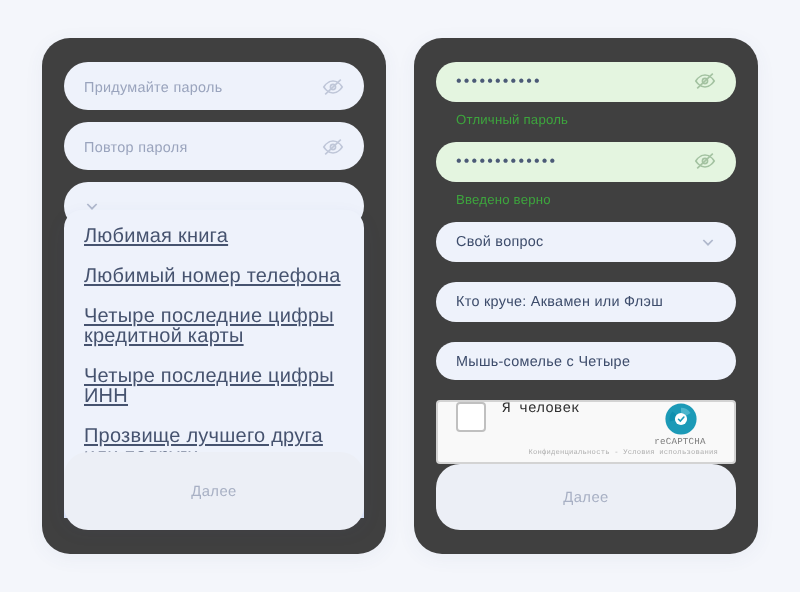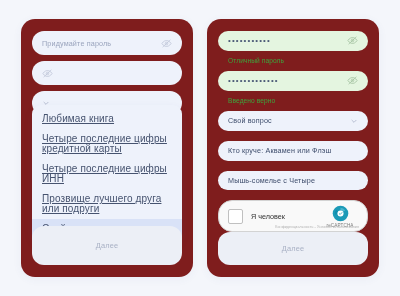--- a/index.html
+++ b/index.html
@@ -19,21 +19,21 @@
     width: 400px;
     height: 296px;
     box-sizing: border-box;
     display: flex;
     gap: 14px;
     padding: 19px 21px;
   }
   .card {
     position: relative;
     flex: 1 1 0;
-    background: #7f1d1d;
+    background: #404040;
     border-radius: 14px;
     box-shadow: 0 2px 10px rgba(60, 80, 140, 0.06);
     box-sizing: border-box;
     padding: 12px 11px 12px 11px;
     display: flex;
     flex-direction: column;
   }
 
   
   .field {
@@ -122,26 +122,26 @@
   .dd-item.active {
     background: #d9e2f7;
   }
 
   
   .captcha {
     margin-top: 4px;
     height: 38px;
     border: 1px solid #d3d3d3;
     background: #f9f9f9;
-    border-radius: 14px;
-    display: flex;
-    align-items: center;
+    border-radius: 2px;
+    display: flex;
     padding: 0 9px;
     box-sizing: border-box;
     position: relative;
+    font-family: Liberation Mono, monospace;
   }
   .cb {
     width: 13px;
     height: 13px;
     border: 1px solid #c0c0c0;
     background: #fff;
     border-radius: 2px;
     flex: 0 0 auto;
   }
   .cap-label {
@@ -205,35 +205,37 @@
     <div class="field plain">
       <span class="field-text">Придумайте пароль</span>
       <svg class="icon-eye" viewBox="0 0 24 24" fill="none" stroke="#9aa4bd" stroke-width="1.8">
         <path d="M2 12s3.8-6.5 10-6.5S22 12 22 12s-3.8 6.5-10 6.5S2 12 2 12z"></path>
         <circle cx="12" cy="12" r="2.8"></circle>
         <line x1="3.5" y1="20" x2="20.5" y2="4"></line>
       </svg>
     </div>
 
     <div class="field plain">
+      <span class="field-text">Повтор пароля</span>
       <svg class="icon-eye" viewBox="0 0 24 24" fill="none" stroke="#9aa4bd" stroke-width="1.8">
         <path d="M2 12s3.8-6.5 10-6.5S22 12 22 12s-3.8 6.5-10 6.5S2 12 2 12z"></path>
         <circle cx="12" cy="12" r="2.8"></circle>
         <line x1="3.5" y1="20" x2="20.5" y2="4"></line>
       </svg>
     </div>
 
     <div class="field plain">
       <svg class="icon-chev" viewBox="0 0 24 24" fill="none" stroke="#7d89a6" stroke-width="2.6">
         <polyline points="5,9 12,16 19,9"></polyline>
       </svg>
     </div>
 
     <div class="dropdown">
       <div class="dd-item">Любимая книга</div>
+      <div class="dd-item">Любимый номер телефона</div>
       <div class="dd-item">Четыре последние цифры кредитной карты</div>
       <div class="dd-item">Четыре последние цифры ИНН</div>
       <div class="dd-item">Прозвище лучшего друга или подруги</div>
       <div class="dd-item active">Свой вопрос</div>
     </div>
 
     <div class="spacer"></div>
 
     <button class="btn-next">Далее</button>
   </div>

